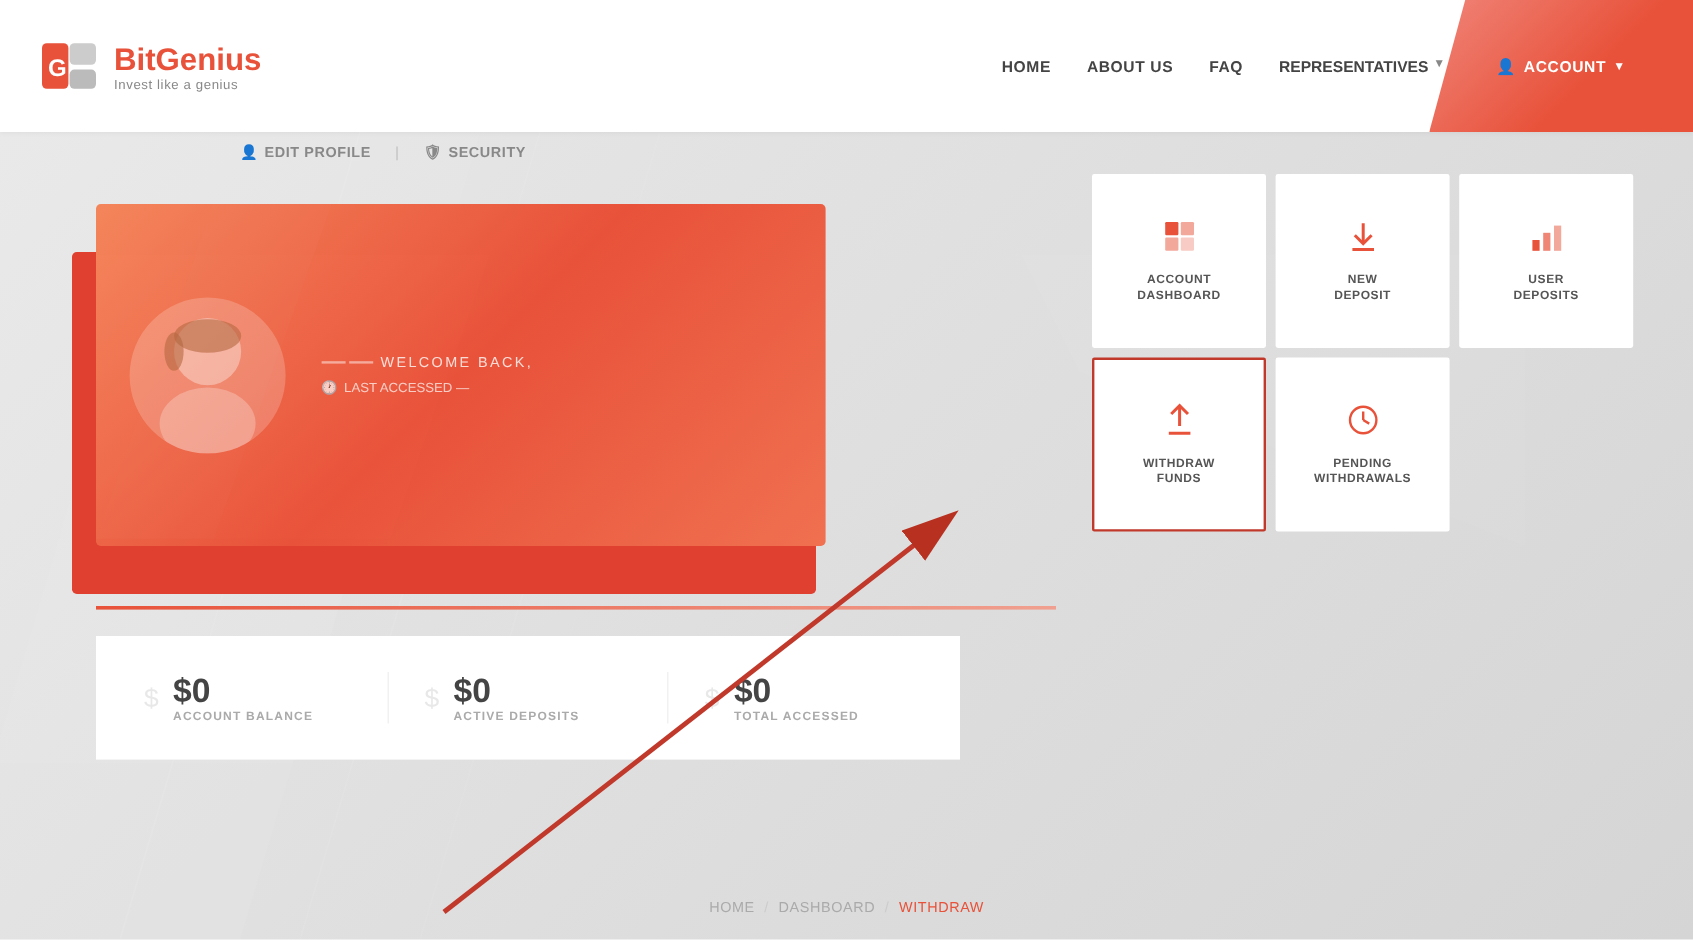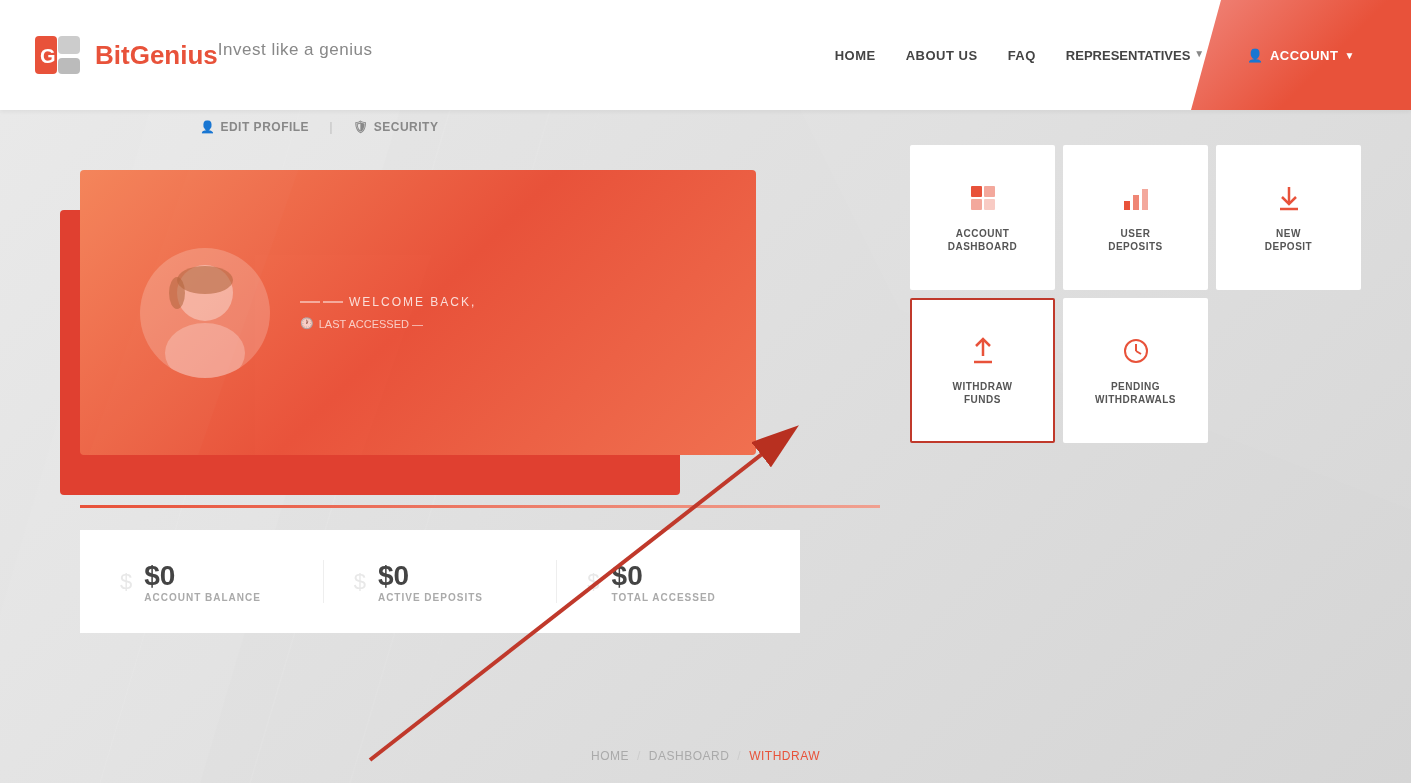--- a/index.html
+++ b/index.html
@@ -21,31 +21,32 @@
       display: flex;
       align-items: center;
       gap: 10px;
     }
     .logo-icon {
       width: 55px;
       height: 55px;
     }
     .logo-text-block {
       display: flex;
+      flex-direction: column;
     }
     .logo-title {
       font-size: 26px;
       font-weight: bold;
       color: #333;
     }
     .logo-title span {
       color: #e8523a;
     }
     .logo-subtitle {
-      font-size: 17px;
+      font-size: 11px;
       color: #888;
       letter-spacing: 0.5px;
     }
 
     .nav {
       display: flex;
       align-items: center;
       gap: 30px;
     }
     .nav-link {
@@ -126,29 +127,29 @@
     
     .left-section {
       position: absolute;
       top: 60px;
       left: 80px;
       z-index: 5;
     }
 
     
     .profile-card {
-      width: 676px;
+      width: 608px;
       height: 285px;
       background: linear-gradient(135deg, #f4845a 0%, #e8523a 50%, #f07050 100%);
       border-radius: 4px;
       position: relative;
       overflow: hidden;
       display: flex;
       align-items: center;
-      padding: 60px;
+      padding: 28px;
     }
     .profile-card-bg-shape {
       position: absolute;
       top: 0; left: 0; right: 0; bottom: 0;
       opacity: 0.15;
     }
     .profile-avatar {
       width: 130px;
       height: 130px;
       border-radius: 50%;
@@ -507,39 +508,39 @@
             <rect x="16" y="16" width="11" height="11" rx="1" fill="#e8523a" opacity="0.3"></rect>
           </svg>
       </span>
       <div class="grid-card-label" style="white-space:pre-line;">ACCOUNT
 DASHBOARD</div>
     </div>
 
     <div class="grid-card">
       <span class="grid-card-icon">
         <svg width="30" height="30" viewBox="0 0 30 30">
+            <line x1="15" y1="4" x2="15" y2="20" stroke="#e8523a" stroke-width="2.5"></line>
+            <polyline points="8,14 15,21 22,14" fill="none" stroke="#e8523a" stroke-width="2.5"></polyline>
+            <line x1="6" y1="26" x2="24" y2="26" stroke="#e8523a" stroke-width="2.5"></line>
+          </svg>
+      </span>
+      <div class="grid-card-label" style="white-space:pre-line;">NEW
+DEPOSIT</div>
+    </div>
+
+    <div class="grid-card">
+      <span class="grid-card-icon">
+        <svg width="30" height="30" viewBox="0 0 30 30">
             <rect x="3" y="18" width="6" height="9" fill="#e8523a"></rect>
             <rect x="12" y="12" width="6" height="15" fill="#e8523a" opacity="0.7"></rect>
             <rect x="21" y="6" width="6" height="21" fill="#e8523a" opacity="0.5"></rect>
           </svg>
       </span>
       <div class="grid-card-label" style="white-space:pre-line;">USER
 DEPOSITS</div>
-    </div>
-
-    <div class="grid-card">
-      <span class="grid-card-icon">
-        <svg width="30" height="30" viewBox="0 0 30 30">
-            <line x1="15" y1="4" x2="15" y2="20" stroke="#e8523a" stroke-width="2.5"></line>
-            <polyline points="8,14 15,21 22,14" fill="none" stroke="#e8523a" stroke-width="2.5"></polyline>
-            <line x1="6" y1="26" x2="24" y2="26" stroke="#e8523a" stroke-width="2.5"></line>
-          </svg>
-      </span>
-      <div class="grid-card-label" style="white-space:pre-line;">NEW
-DEPOSIT</div>
     </div>
 
     <div class="grid-card active">
       <span class="grid-card-icon">
         <svg width="30" height="30" viewBox="0 0 30 30">
             <line x1="15" y1="20" x2="15" y2="4" stroke="#e8523a" stroke-width="2.5"></line>
             <polyline points="8,10 15,3 22,10" fill="none" stroke="#e8523a" stroke-width="2.5"></polyline>
             <line x1="6" y1="26" x2="24" y2="26" stroke="#e8523a" stroke-width="2.5"></line>
           </svg>
       </span>

